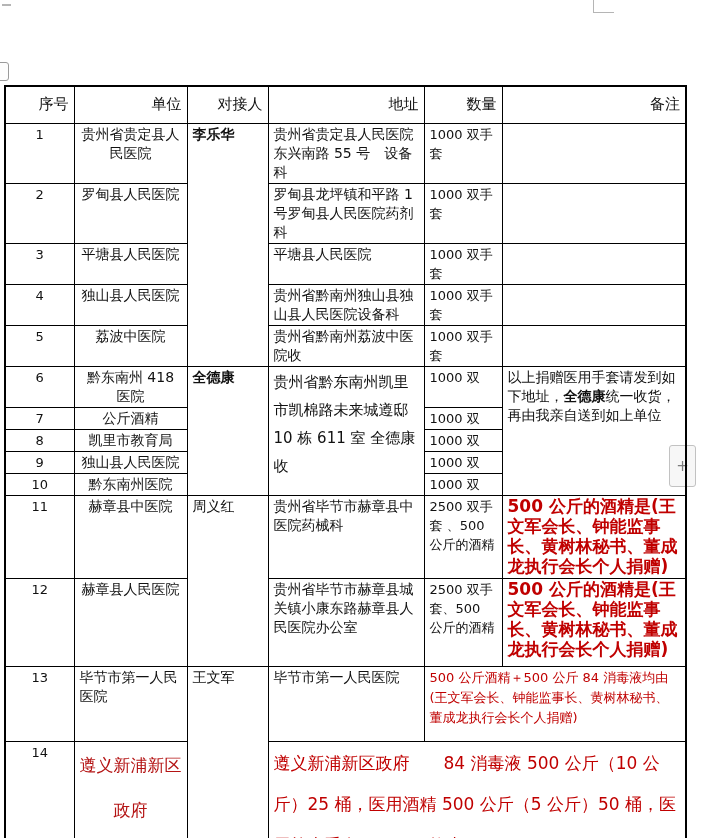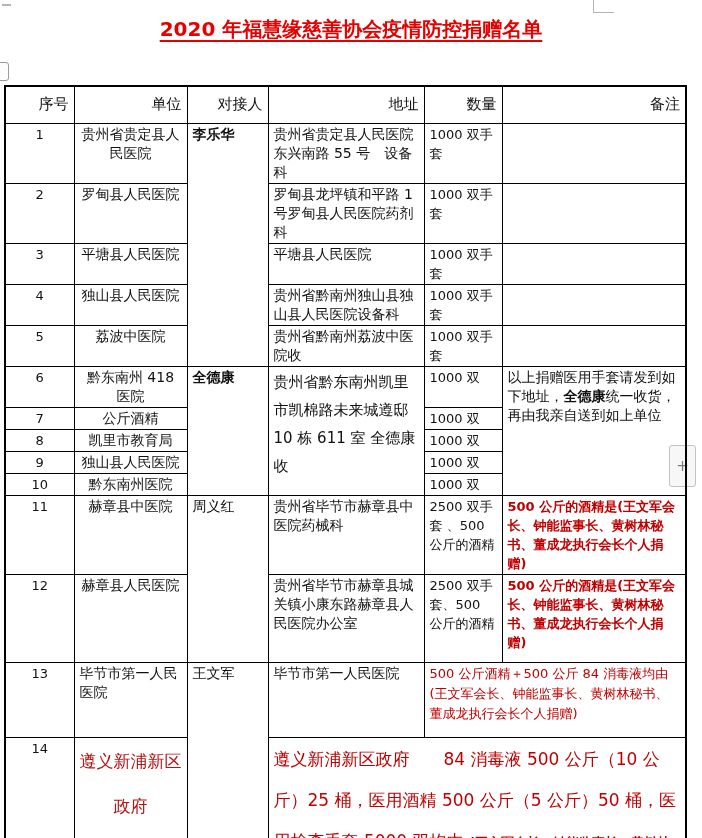--- a/index.html
+++ b/index.html
@@ -36,40 +36,37 @@
   th{ text-align:right;vertical-align:middle!important;font-size:15px;}
   td.c-no{text-align:center;font-size:13px;padding-top:3px;}
   td.c-unit{text-align:center;}
   td.c-contact{text-align:left;vertical-align:middle;}
   td.c-contact.bold{font-weight:bold;}
   td.c-addr{text-align:left;}
   td.c-qty{text-align:left;font-size:13px;}
   td.c-remark{text-align:left;}
   .addr-bold{font-weight:bold;font-size:15px;line-height:28px;}
   .bold{font-weight:bold;}
-  .red{color:#c00000;font-weight:bold;font-size:13px;line-height:19px;}
+  .red{color:#c00000;font-weight:bold;font-size:17px;line-height:19px;}
   td.unit-red{color:#b41414;font-size:17px;font-weight:normal;
     line-height:45px;text-align:center;vertical-align:top;padding-top:8px;}
   td.big-red{color:#c00000;font-size:17px;line-height:41px;vertical-align:top;
     padding:6px 8px 0 12px;word-break:break-all;}
   td.big-red .small-part{font-size:13px;font-weight:bold;}
   td.mid-red{color:#c00000;font-weight:bold;font-size:13px;line-height:20px;
     vertical-align:top;padding-top:3px;}
 </style>
 </head>
 <body>
 
 <div id="page">
 
   <div class="corner-tl"></div>
   <div class="corner-tr"></div>
 
-  <div class="doc-title">
-    <span>2020 年福慧缘慈善协会疫情防控捐赠名单</span>
-  </div>
 
   <div class="table-handle"></div>
 
   <div class="plus-btn">
     <span>+</span>
   </div>
 
   <table class="donation">
     <colgroup>
       <col style="width:69px">

